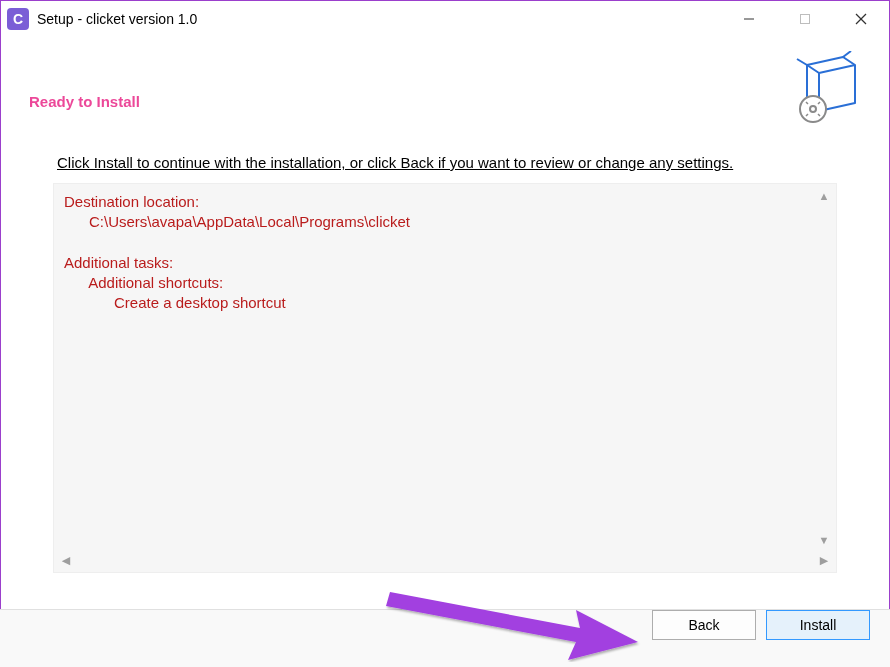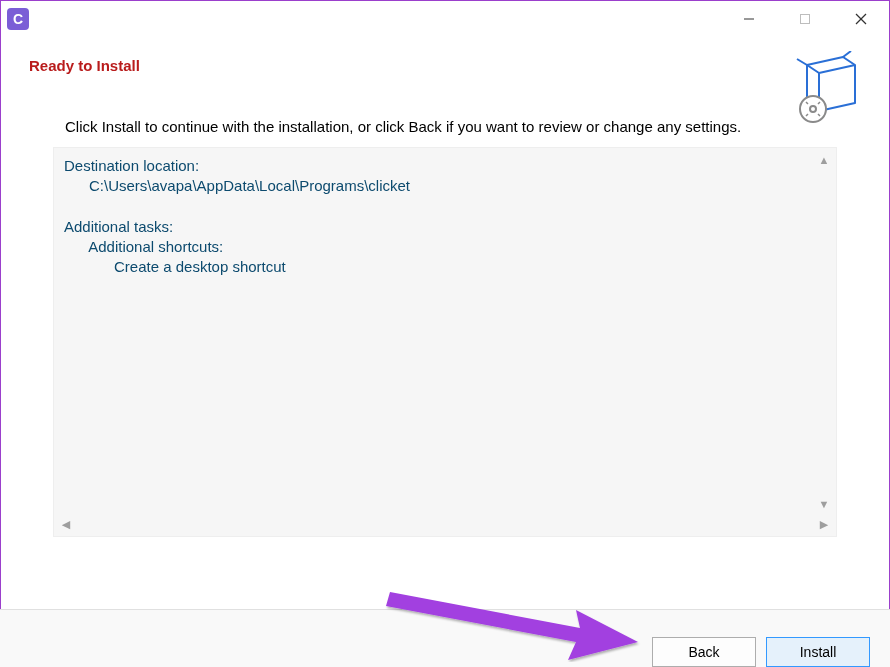--- a/index.html
+++ b/index.html
@@ -53,44 +53,46 @@
       top: 14px;
       right: 24px;
       width: 72px;
       height: 72px;
     }
     .heading {
       font-weight: bold;
       font-size: 15px;
       margin-bottom: 6px;
       margin-left: 4px;
-      color: #b91c1c;
+      color: #ec4899;
+      margin-top: 36px;
     }
     .subheading {
       margin-left: 28px;
       font-size: 15px;
       color: #000;
     }
     .instruction {
       margin-top: 44px;
-      margin-left: 40px;
+      margin-left: 32px;
       font-size: 15px;
       color: #000;
+      text-decoration: underline;
     }
     .summary-box {
       margin: 12px 28px 0 28px;
       background: #f6f6f6;
       border: 1px solid #eee;
       position: relative;
       height: 390px;
     }
     .summary-text {
       padding: 8px 10px;
       font-size: 15px;
-      color: #0c4a6e;
+      color: #b91c1c;
       white-space: pre;
       font-family: "Segoe UI", Tahoma, sans-serif;
       line-height: 1.35;
     }
     .scroll-up, .scroll-down {
       position: absolute;
       right: 4px;
       width: 16px;
       height: 16px;
       color: #9e9e9e;
@@ -116,21 +118,21 @@
     .scroll-right { right: 4px; }
     .footer {
       position: absolute;
       bottom: 0;
       left: 0;
       right: 0;
       height: 58px;
       border-top: 1px solid #e0e0e0;
       background: #f9f9f9;
       display: flex;
-      align-items: flex-end;
+      align-items: flex-start;
       justify-content: flex-end;
       padding-right: 20px;
       gap: 10px;
     }
     .btn {
       min-width: 104px;
       height: 30px;
       border: 1px solid #adadad;
       background: #fdfdfd;
       font-size: 14px;
@@ -152,20 +154,21 @@
       z-index: 100;
     }
   </style>
 </head>
 <body>
 
 <div class="titlebar">
   <div class="app-icon">
     <span>C</span>
   </div>
+  <div class="title-text">Setup - clicket version 1.0</div>
   <div class="win-controls">
     <div class="win-btn">
       <svg viewBox="0 0 12 12">
           <line x1="1" y1="6" x2="11" y2="6" stroke="currentColor" stroke-width="1"></line>
         </svg>
     </div>
     <div class="win-btn disabled">
       <svg viewBox="0 0 12 12">
           <rect x="1.5" y="1.5" width="9" height="9" fill="none" stroke="currentColor" stroke-width="1"></rect>
         </svg>

